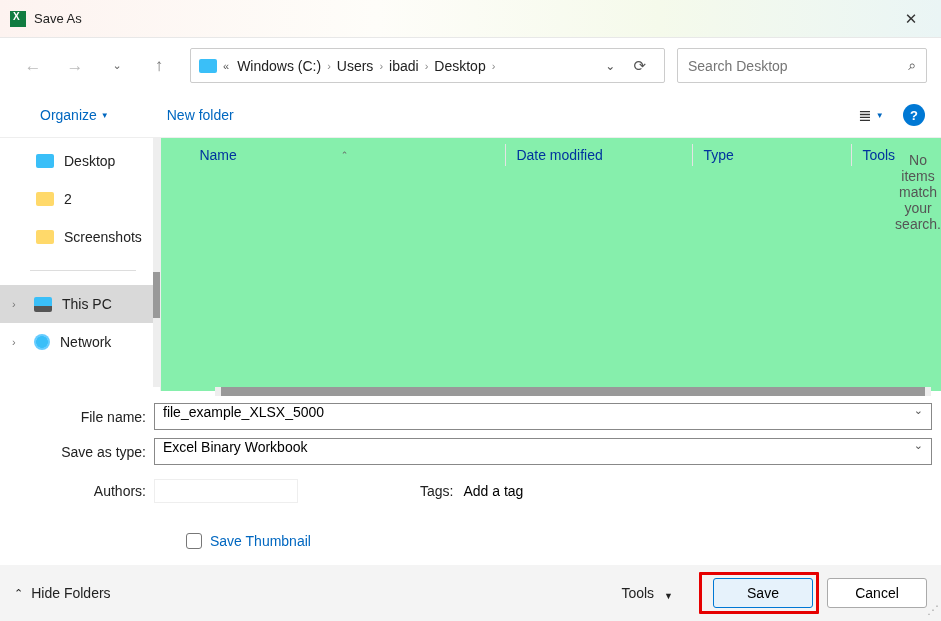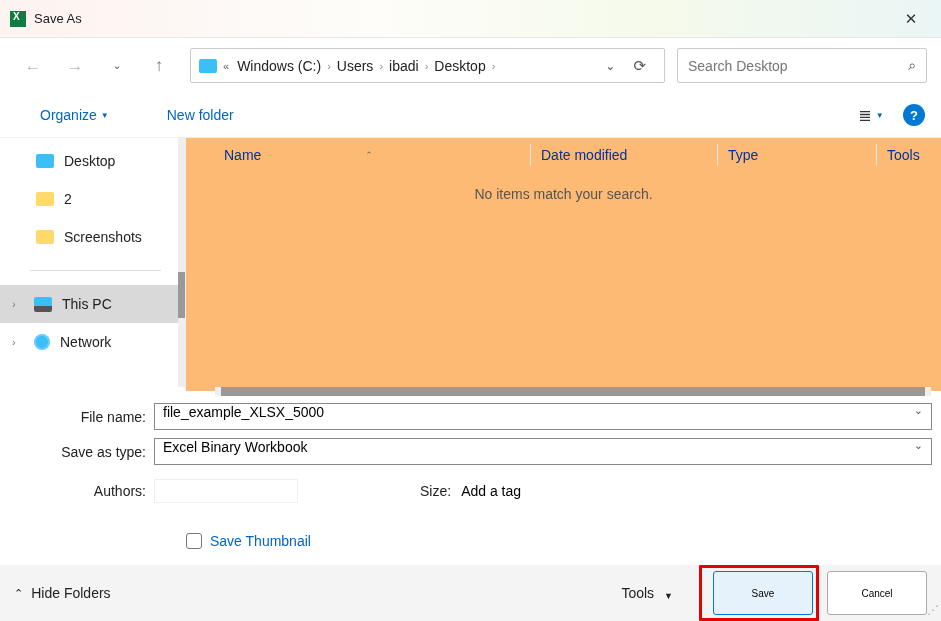--- a/index.html
+++ b/index.html
@@ -46,21 +46,21 @@
     .sb-item.tree { padding-left: 12px; }
     .sb-item.selected { background: #d9d9d9; }
     .sb-chev { width: 12px; color: #777; font-size: 11px; }
     .sb-icon { width: 18px; height: 14px; border-radius: 2px; display: inline-block; }
     .sb-icon.blue { background: #3abff8; }
     .sb-icon.yellow { background: #ffd96a; }
     .sb-icon.pc { background: linear-gradient(#3abff8 60%, #555 60%); width: 18px; height: 15px; }
     .sb-icon.net { background: radial-gradient(circle, #3abff8 50%, #6cf 52%); border-radius: 50%; width: 16px; height: 16px; }
     .sb-divider { height: 1px; background: #ddd; margin: 14px 24px 14px 30px; }
     
-    .content { flex: 1; display: flex; flex-direction: column; background: #fdba74; border-left: 1px solid #eee; }
+    .content { flex: 1; display: flex; flex-direction: row; background: #86efac; border-left: 1px solid #eee; }
     .col-headers { height: 34px; display: flex; align-items: center; padding-left: 38px; font-size: 14px; }
     .col-h { color: #00339e; cursor: pointer; }
     .col-h.name { width: 306px; display: flex; align-items: center; gap: 4px; }
     .col-h.date { width: 176px; }
     .col-h.type { width: 148px; }
     .col-h.size { flex: 1; }
     .sort-caret { font-size: 9px; color: #666; margin-left: 100px; }
     .col-sep { width: 1px; height: 22px; background: #e4e4e4; margin-right: 10px; }
     .empty-msg { text-align: center; padding-top: 14px; font-size: 14px; color: #555; }
     .content-scroll { position: absolute; bottom: 225px; left: 215px; right: 10px; height: 9px; background: #eee; }
@@ -82,21 +82,21 @@
     
     .thumb-row { display: flex; align-items: center; padding: 30px 0 0 186px; gap: 8px; font-size: 14px; color: #0067c0; }
     .thumb-check { width: 16px; height: 16px; border: 1.5px solid #777; border-radius: 3px; }
     
     .footer { position: absolute; bottom: 0; left: 0; right: 0; height: 56px; background: #f4f4f4; display: flex; align-items: center; padding: 0 14px; }
     .hide-folders { display: flex; align-items: center; gap: 8px; font-size: 14px; color: #222; cursor: pointer; }
     .hide-caret { font-size: 11px; }
     .footer-spacer { flex: 1; }
     .tools-btn { display: flex; align-items: flex-end; gap: 10px; font-size: 14px; color: #222; margin-right: 26px; cursor: pointer; }
     .tools-btn .drop { font-size: 9px; }
-    .btn { width: 100px; height: 44px; border: 1px solid #aaa; background: #fff; font-size: 10px; border-radius: 3px; cursor: pointer; margin-left: 8px; display: flex; align-items: center; justify-content: center; }
+    .btn { width: 100px; height: 30px; border: 1px solid #aaa; background: #fff; font-size: 14px; border-radius: 3px; cursor: pointer; margin-left: 8px; display: flex; align-items: center; justify-content: center; }
     .btn.primary { border: 1px solid #0078d4; background: #e6f2fb; color: #000; }
     .highlight-box { border: 3px solid #e60000; padding: 3px; border-radius: 1px; }
     .resize-grip { position: absolute; right: 2px; bottom: 2px; width: 12px; height: 12px; color: #aaa; font-size: 12px; line-height: 6px; text-align: right; }
   </style>
 </head>
 <body>
 
 <div class="titlebar">
   <div class="excel-icon"></div>
   <div class="titlebar-title">Save As</div>
@@ -207,21 +207,21 @@
     <div class="form-label">Save as type:</div>
     <div class="form-combo">
       <span style="flex:1">Excel Binary Workbook</span>
       <span class="drop">⌄</span>
     </div>
   </div>
   <div class="meta-row">
     <div class="meta-label">Authors:</div>
     <div class="meta-input"></div>
     <div class="meta-gap"></div>
-    <div class="tags-label">Size:</div>
+    <div class="tags-label">Tags:</div>
     <div class="tags-link">Add a tag</div>
   </div>
   <div class="thumb-row">
     <div class="thumb-check"></div>
     <span>Save Thumbnail</span>
   </div>
 </div>
 
 <div class="footer">
   <div class="hide-folders">

